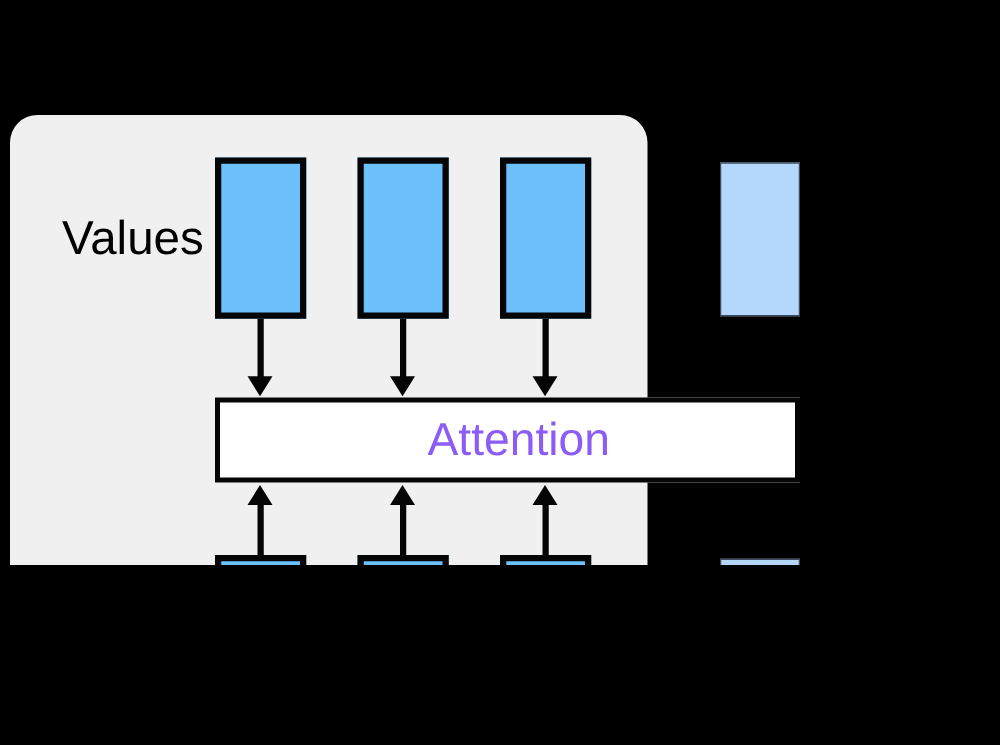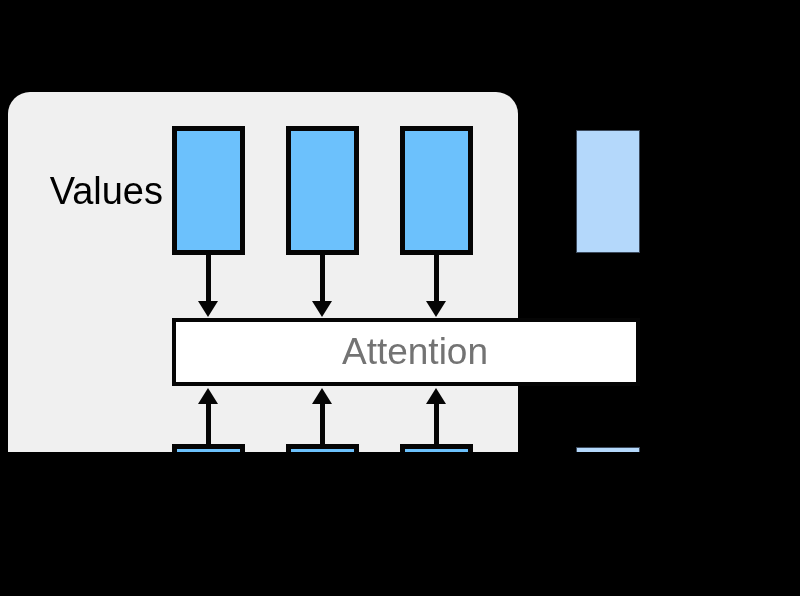--- a/index.html
+++ b/index.html
@@ -56,21 +56,21 @@
     box-sizing: border-box;
   }
   .attention-label {
     position: absolute;
     left: 0;
     top: 0;
     width: 478px;
     height: 60px;
     line-height: 60px;
     text-align: center;
-    color: #737373;
+    color: #8b5cf6;
     font-size: 37px;
     white-space: nowrap;
   }
 
   .row-label {
     position: absolute;
     color: #000000;
     font-size: 38px;
     text-align: right;
     white-space: nowrap;

